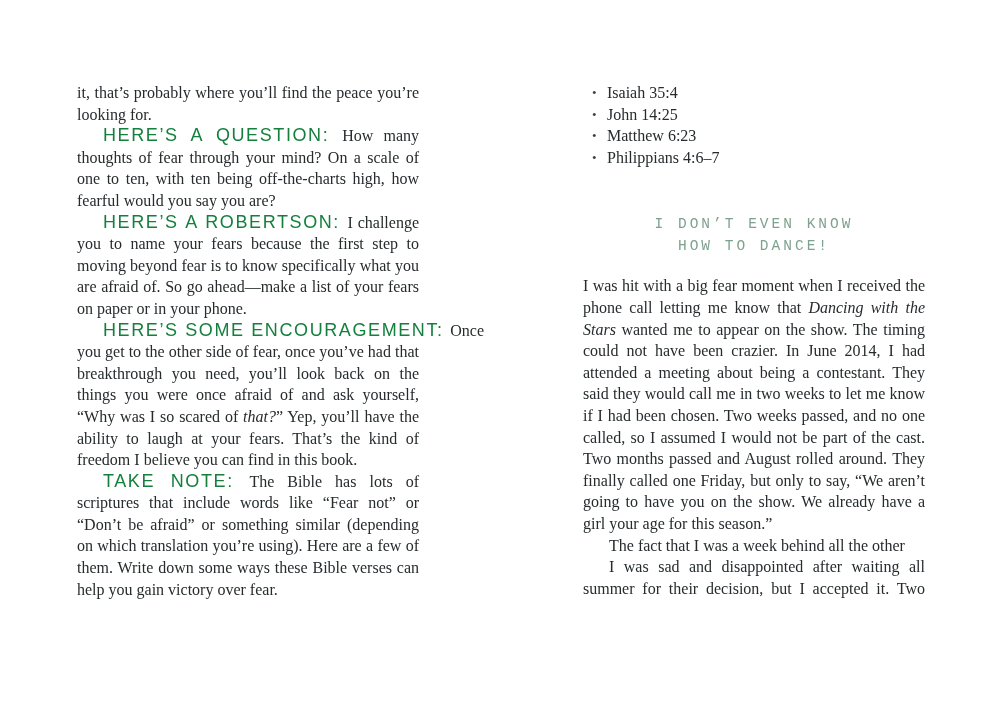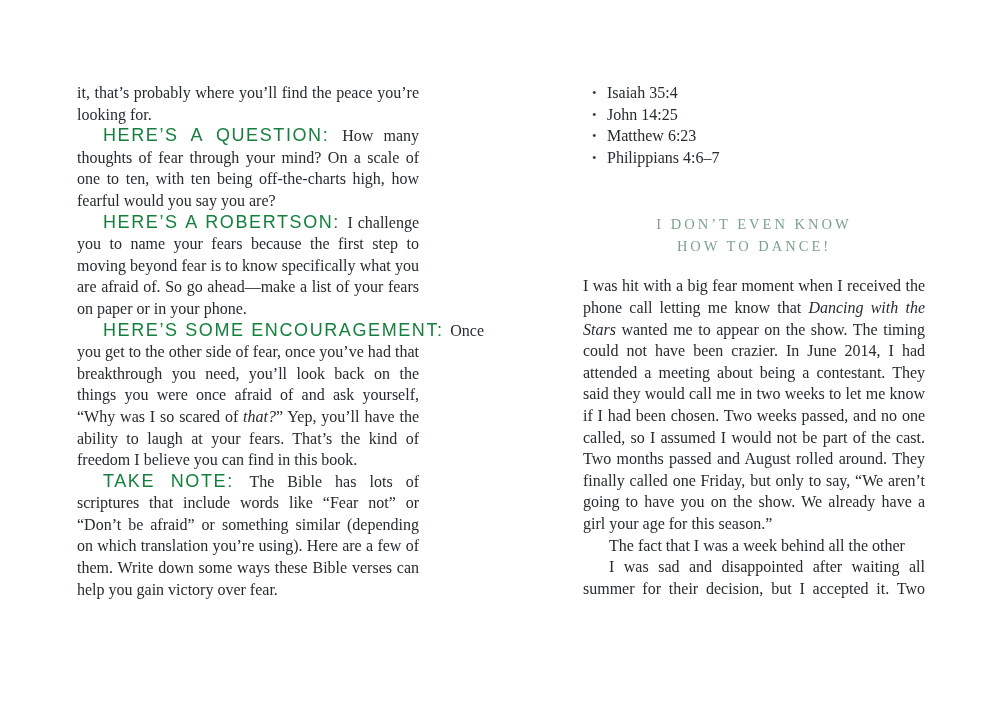--- a/index.html
+++ b/index.html
@@ -55,21 +55,21 @@
     left: -15px;
     top: 0;
     font-size: 13px;
     color: #3a3f41;
   }
 
   
   .section-heading {
     margin-top: 46px;
     text-align: center;
-    font-family: Liberation Serif, serif;
+    font-family: Liberation Mono, monospace;
     font-size: 14.5px;
     font-weight: 500;
     letter-spacing: 3px;
     line-height: 21.5px;
     color: #7ea28e;
   }
 
   .right-body { margin-top: 18px; }
 
   

